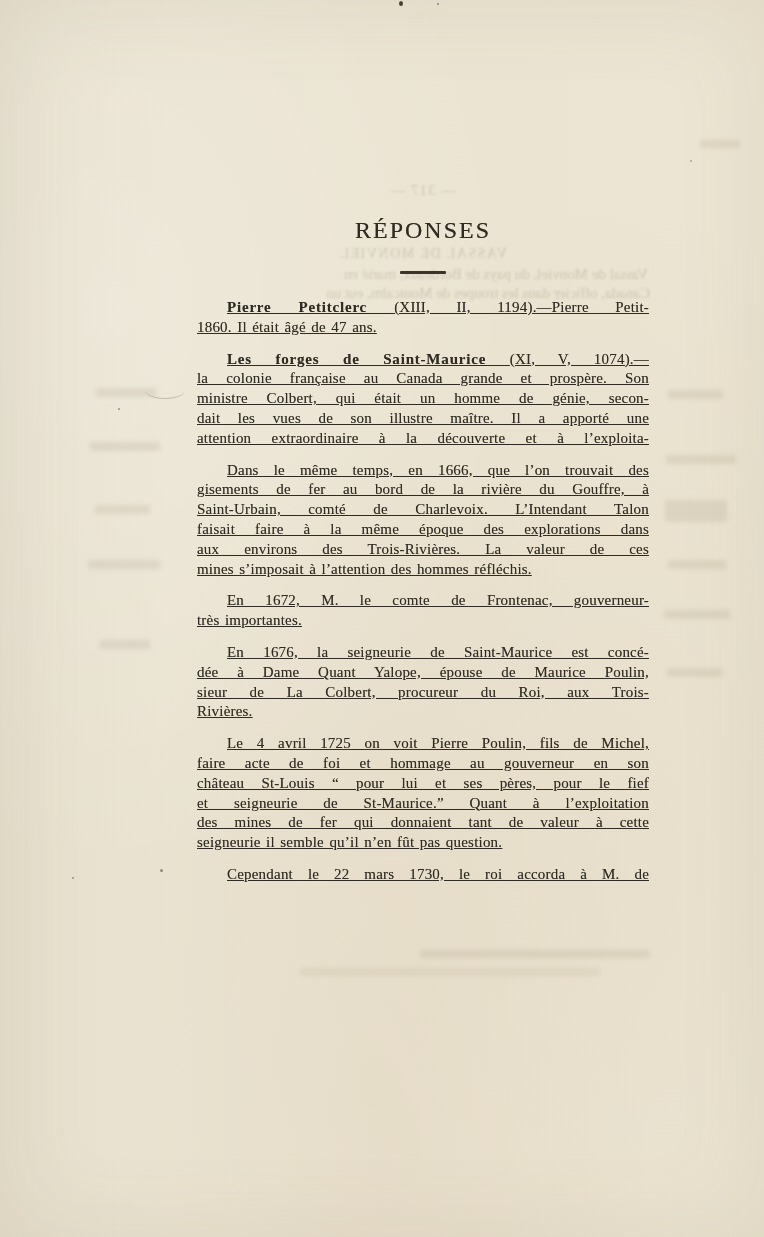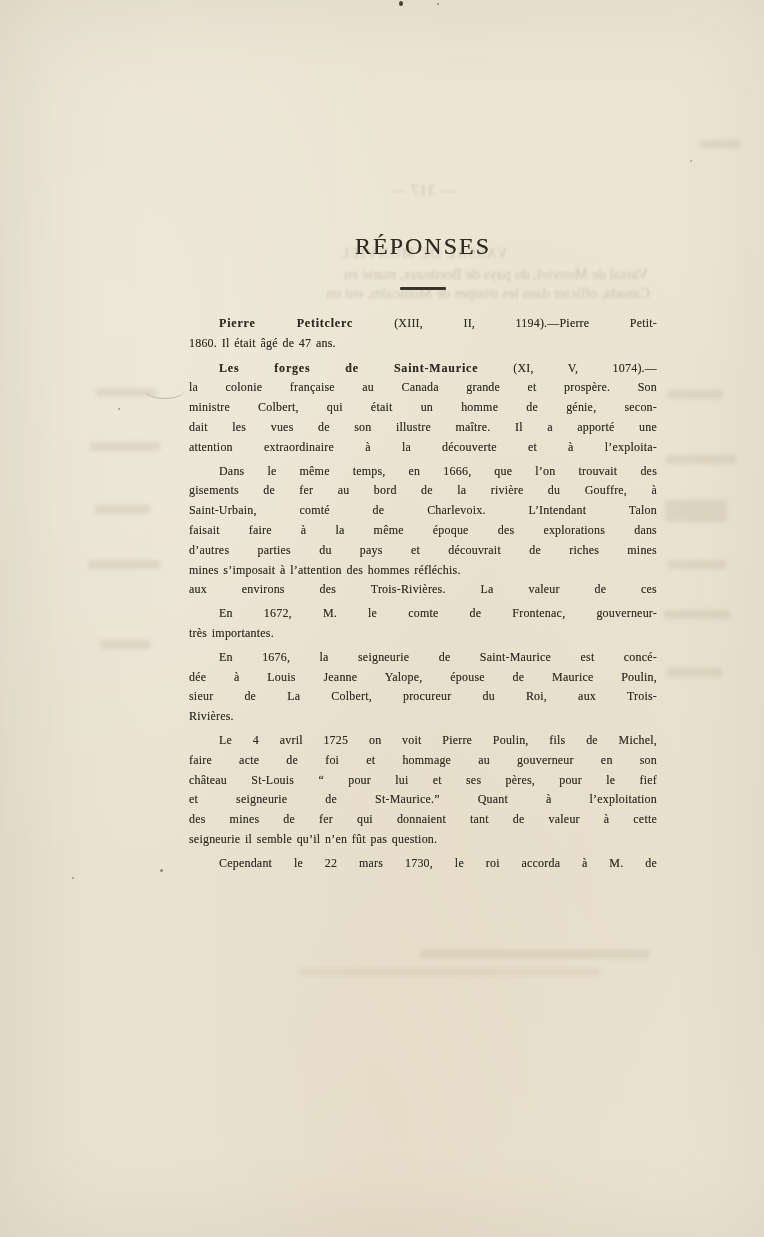--- a/index.html
+++ b/index.html
@@ -44,33 +44,33 @@
   }
   
   .speck{position:absolute;background:#46412f;border-radius:50%;pointer-events:none;}
   .scratch{
     position:absolute;left:146px;top:384px;width:38px;height:14px;
     border-bottom:1.5px solid rgba(90,85,70,0.30);
     border-radius:50%;filter:blur(0.7px);pointer-events:none;
   }
   
   .sheet-content{
-    position:absolute;left:185px;top:232px;width:476px;
+    position:absolute;left:185px;top:216px;width:476px;
     color:var(--ink);
   }
   .title{
     font-size:24px;line-height:28px;letter-spacing:2px;
     text-align:center;font-weight:400;
     text-shadow:0 0 0.5px rgba(47,43,34,0.6);
   }
   .divider{
     width:46px;height:3px;background:#39352b;border-radius:1px;
     margin:27px auto 24px auto;
   }
-  .para{margin:4px;font-size:12px;line-height:19.8px;letter-spacing:0.2px;word-spacing:1.5px;}
+  .para{margin:12px;font-size:15px;line-height:19.8px;letter-spacing:0.2px;word-spacing:1.5px;text-decoration:underline;}
   .para.entry{margin-top:5px;}
   .line{text-align:justify;text-align-last:justify;text-shadow:0 0 0.4px rgba(47,43,34,0.45);}
   .line.final{text-align-last:left;}
   .line.first{text-indent:30px;}
   .lead{font-weight:bold;letter-spacing:0.8px;}
 </style>
 </head>
 <body>
 
 <div class="page">
@@ -116,31 +116,30 @@
           <div class="line">la colonie française au Canada grande et prospère. Son</div>
           <div class="line">ministre Colbert, qui était un homme de génie, secon-</div>
           <div class="line">dait les vues de son illustre maître.  Il a apporté une</div>
           <div class="line">attention extraordinaire à la découverte et à l’exploita-</div>
         </div>
         <div class="para">
           <div class="line first">Dans le même temps, en 1666, que l’on trouvait des</div>
           <div class="line">gisements de fer au bord de la rivière du Gouffre, à</div>
           <div class="line">Saint-Urbain, comté de Charlevoix. L’Intendant Talon</div>
           <div class="line">faisait faire à la même époque des explorations dans</div>
-          <div class="line">d’autres parties du pays et découvrait de riches mines</div>
+          <div class="line">aux environs des Trois-Rivières.  La valeur de ces</div>
           <div class="line final">mines s’imposait à l’attention des hommes réfléchis.</div>
-          <div class="line">aux environs des Trois-Rivières.  La valeur de ces</div>
         </div>
         <div class="para">
           <div class="line first">En 1672, M. le comte de Frontenac, gouverneur-</div>
           <div class="line final">très importantes.</div>
         </div>
         <div class="para">
           <div class="line first">En 1676, la seigneurie de Saint-Maurice est concé-</div>
-          <div class="line">dée à Louis Jeanne Yalope, épouse de Maurice Poulin,</div>
+          <div class="line">dée à Dame Quant Yalope, épouse de Maurice Poulin,</div>
           <div class="line">sieur de La Colbert, procureur du Roi, aux Trois-</div>
           <div class="line final">Rivières.</div>
         </div>
         <div class="para">
           <div class="line first">Le 4 avril 1725 on voit Pierre Poulin, fils de Michel,</div>
           <div class="line">faire acte de foi et hommage au gouverneur en son</div>
           <div class="line">château St-Louis “ pour lui et ses pères, pour le fief</div>
           <div class="line">et seigneurie de St-Maurice.” Quant à l’exploitation</div>
           <div class="line">des mines de fer qui donnaient tant de valeur à cette</div>
           <div class="line final">seigneurie il semble qu’il n’en fût pas question.</div>

